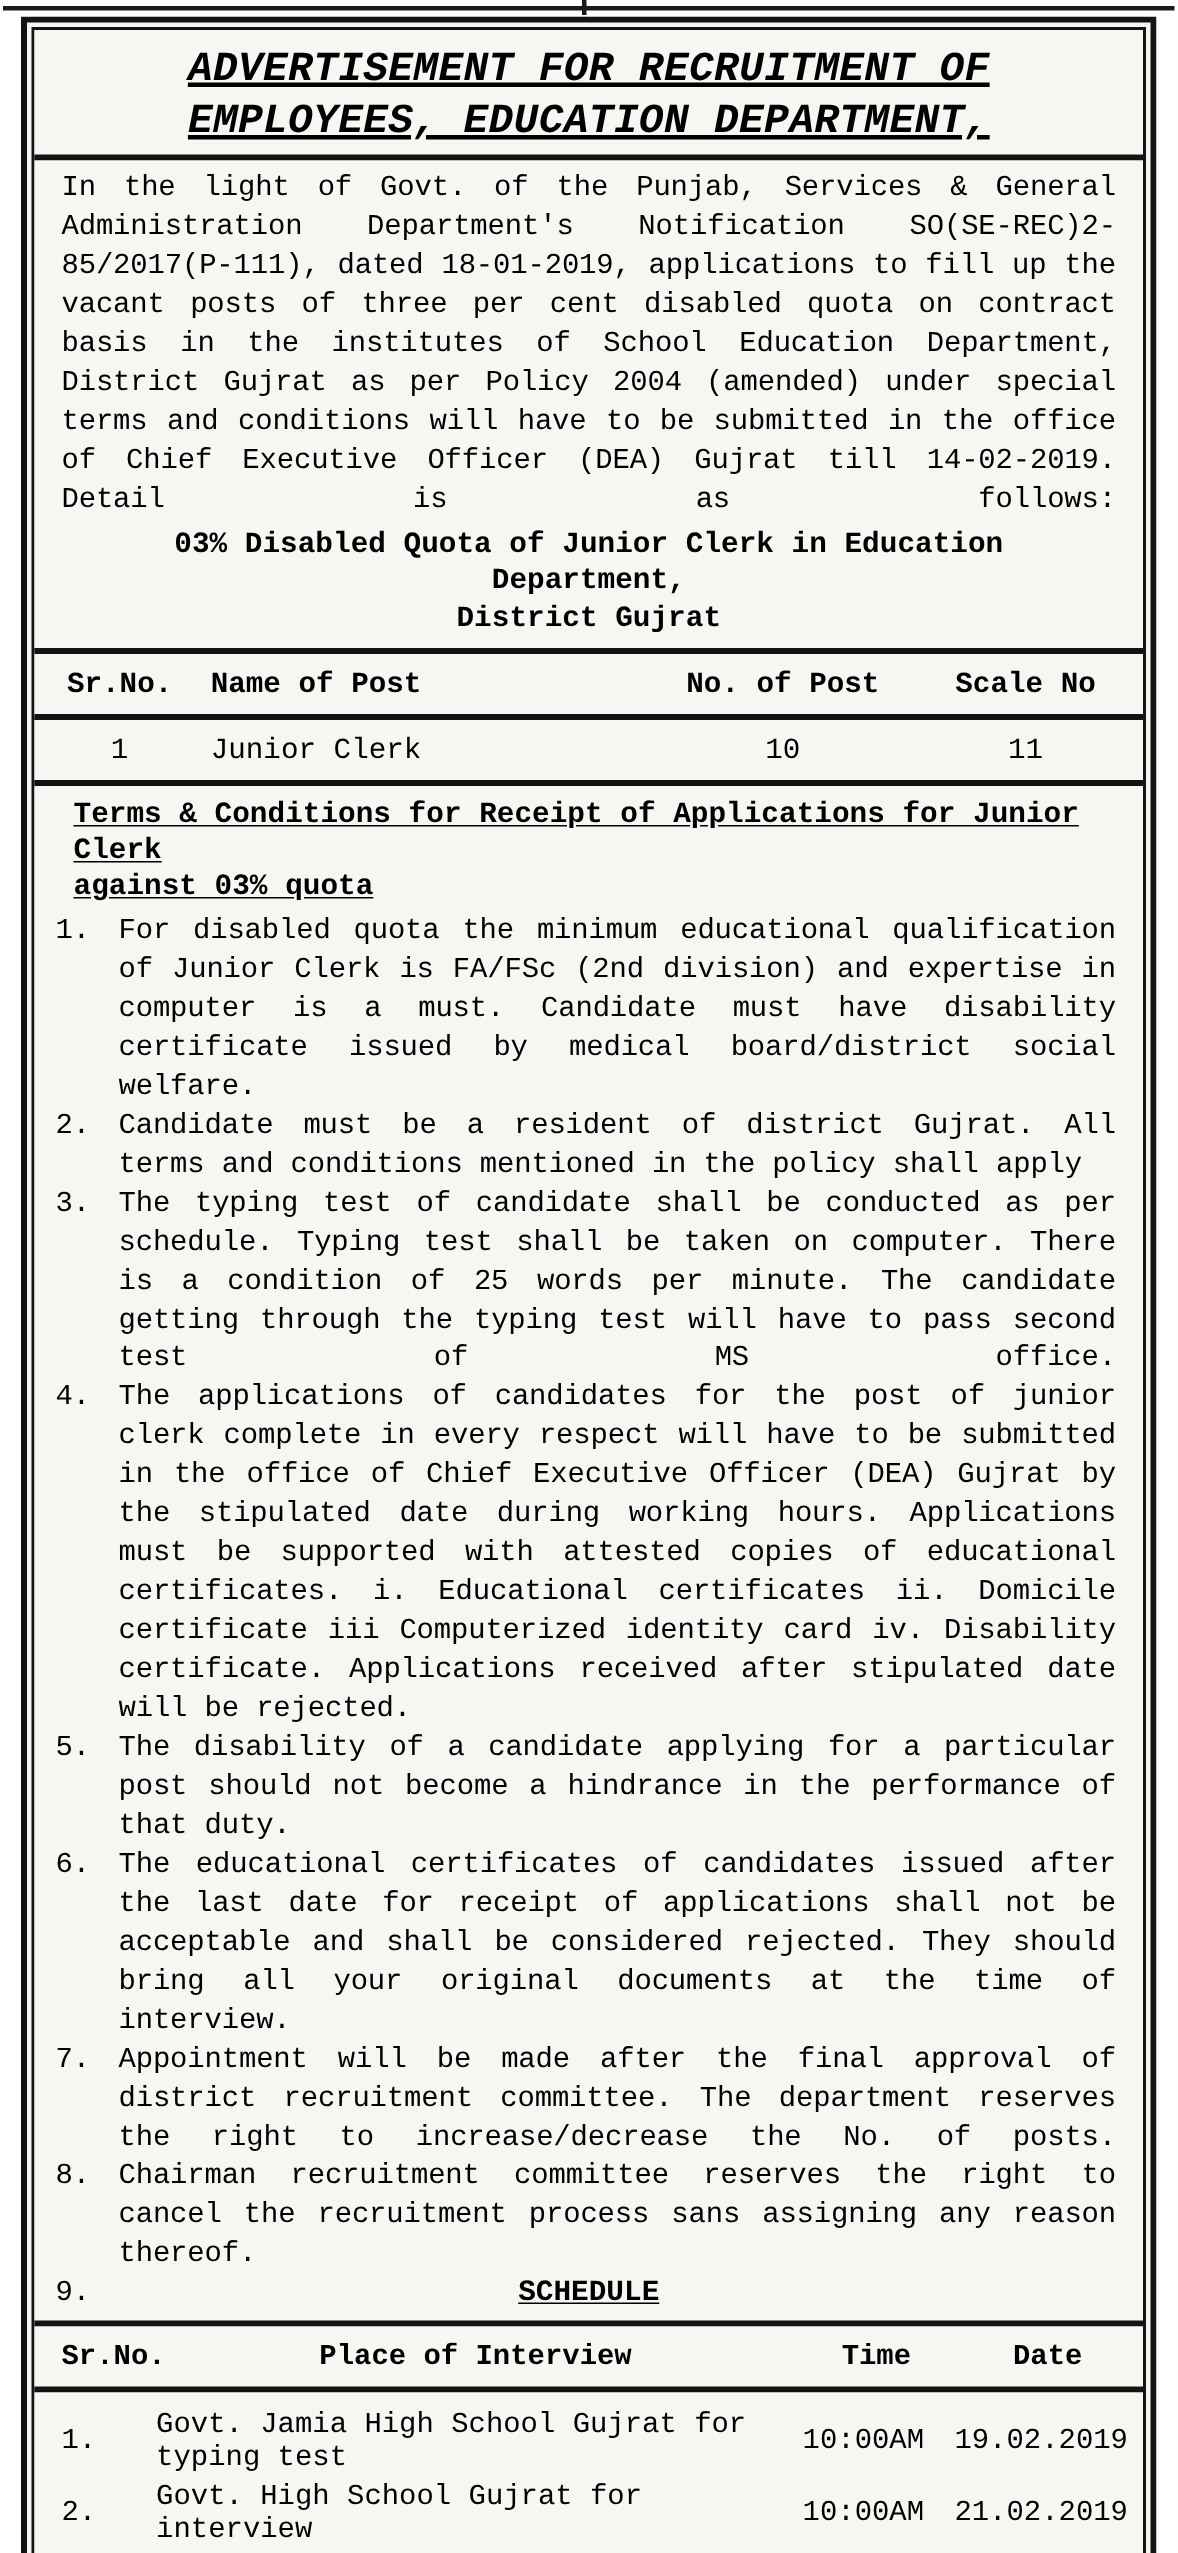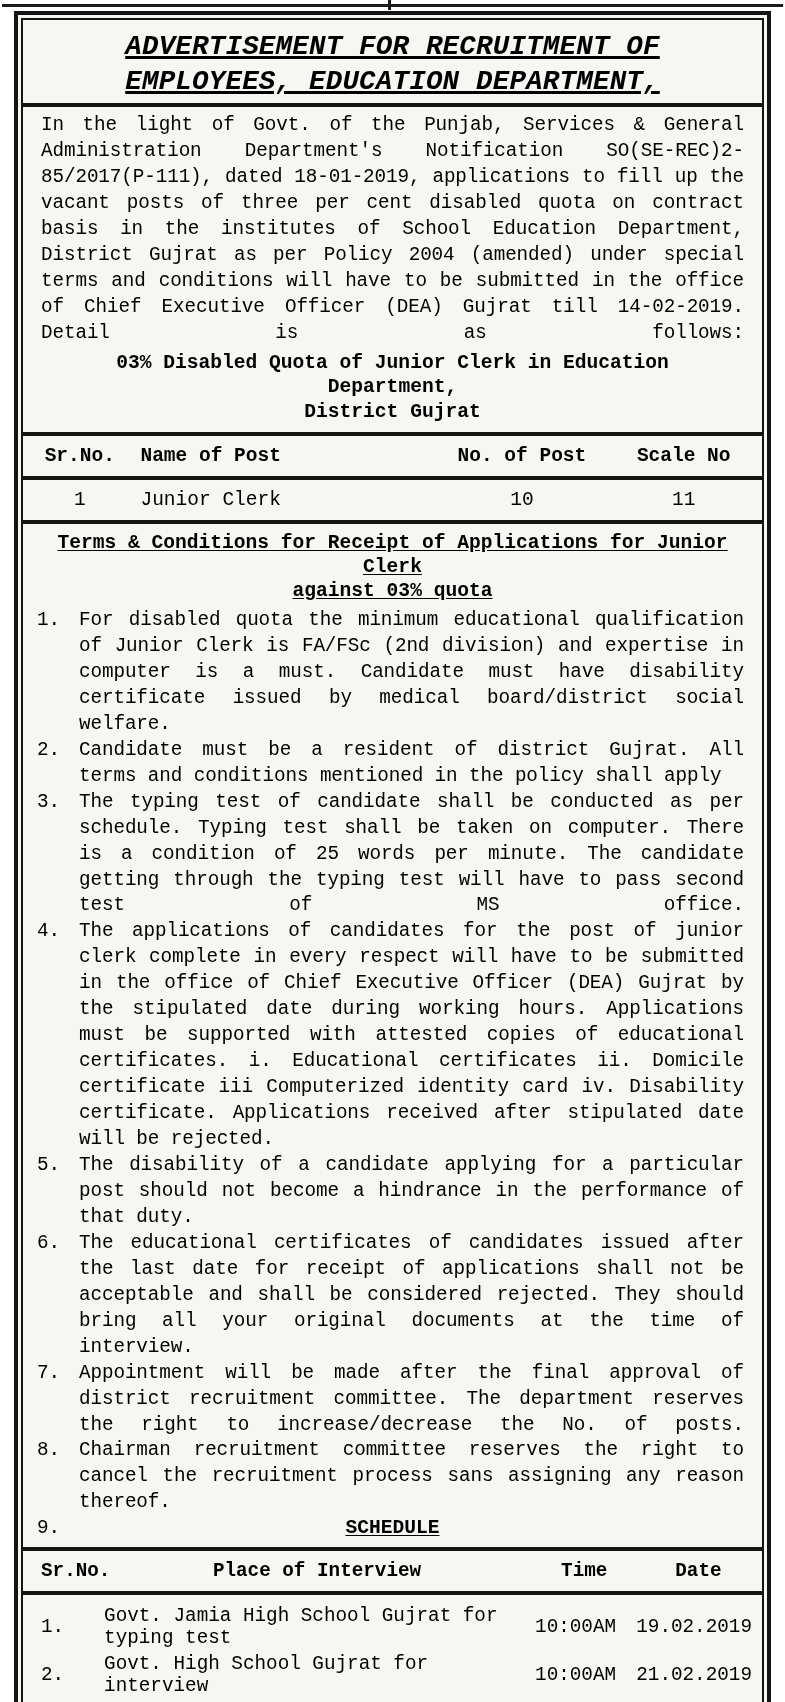--- a/index.html
+++ b/index.html
@@ -111,21 +111,20 @@
   table.grid thead th {
     font-weight: bold;
   }
   .c-sr    { width: 13%;  text-align: center; }
   .c-name  { width: 42%;  text-align: left; padding-left: 14px !important; }
   .c-num   { width: 26%;  text-align: center; }
   .c-scale { width: 19%;  text-align: center; }
 
   
   .terms-title {
-    text-align: center;
     font-weight: bold;
     font-size: 19.6px;
     line-height: 1.22;
     padding: 8px 16px 2px 16px;
   }
   .terms-title span {
     text-decoration: underline;
     text-underline-offset: 2px;
   }
 

